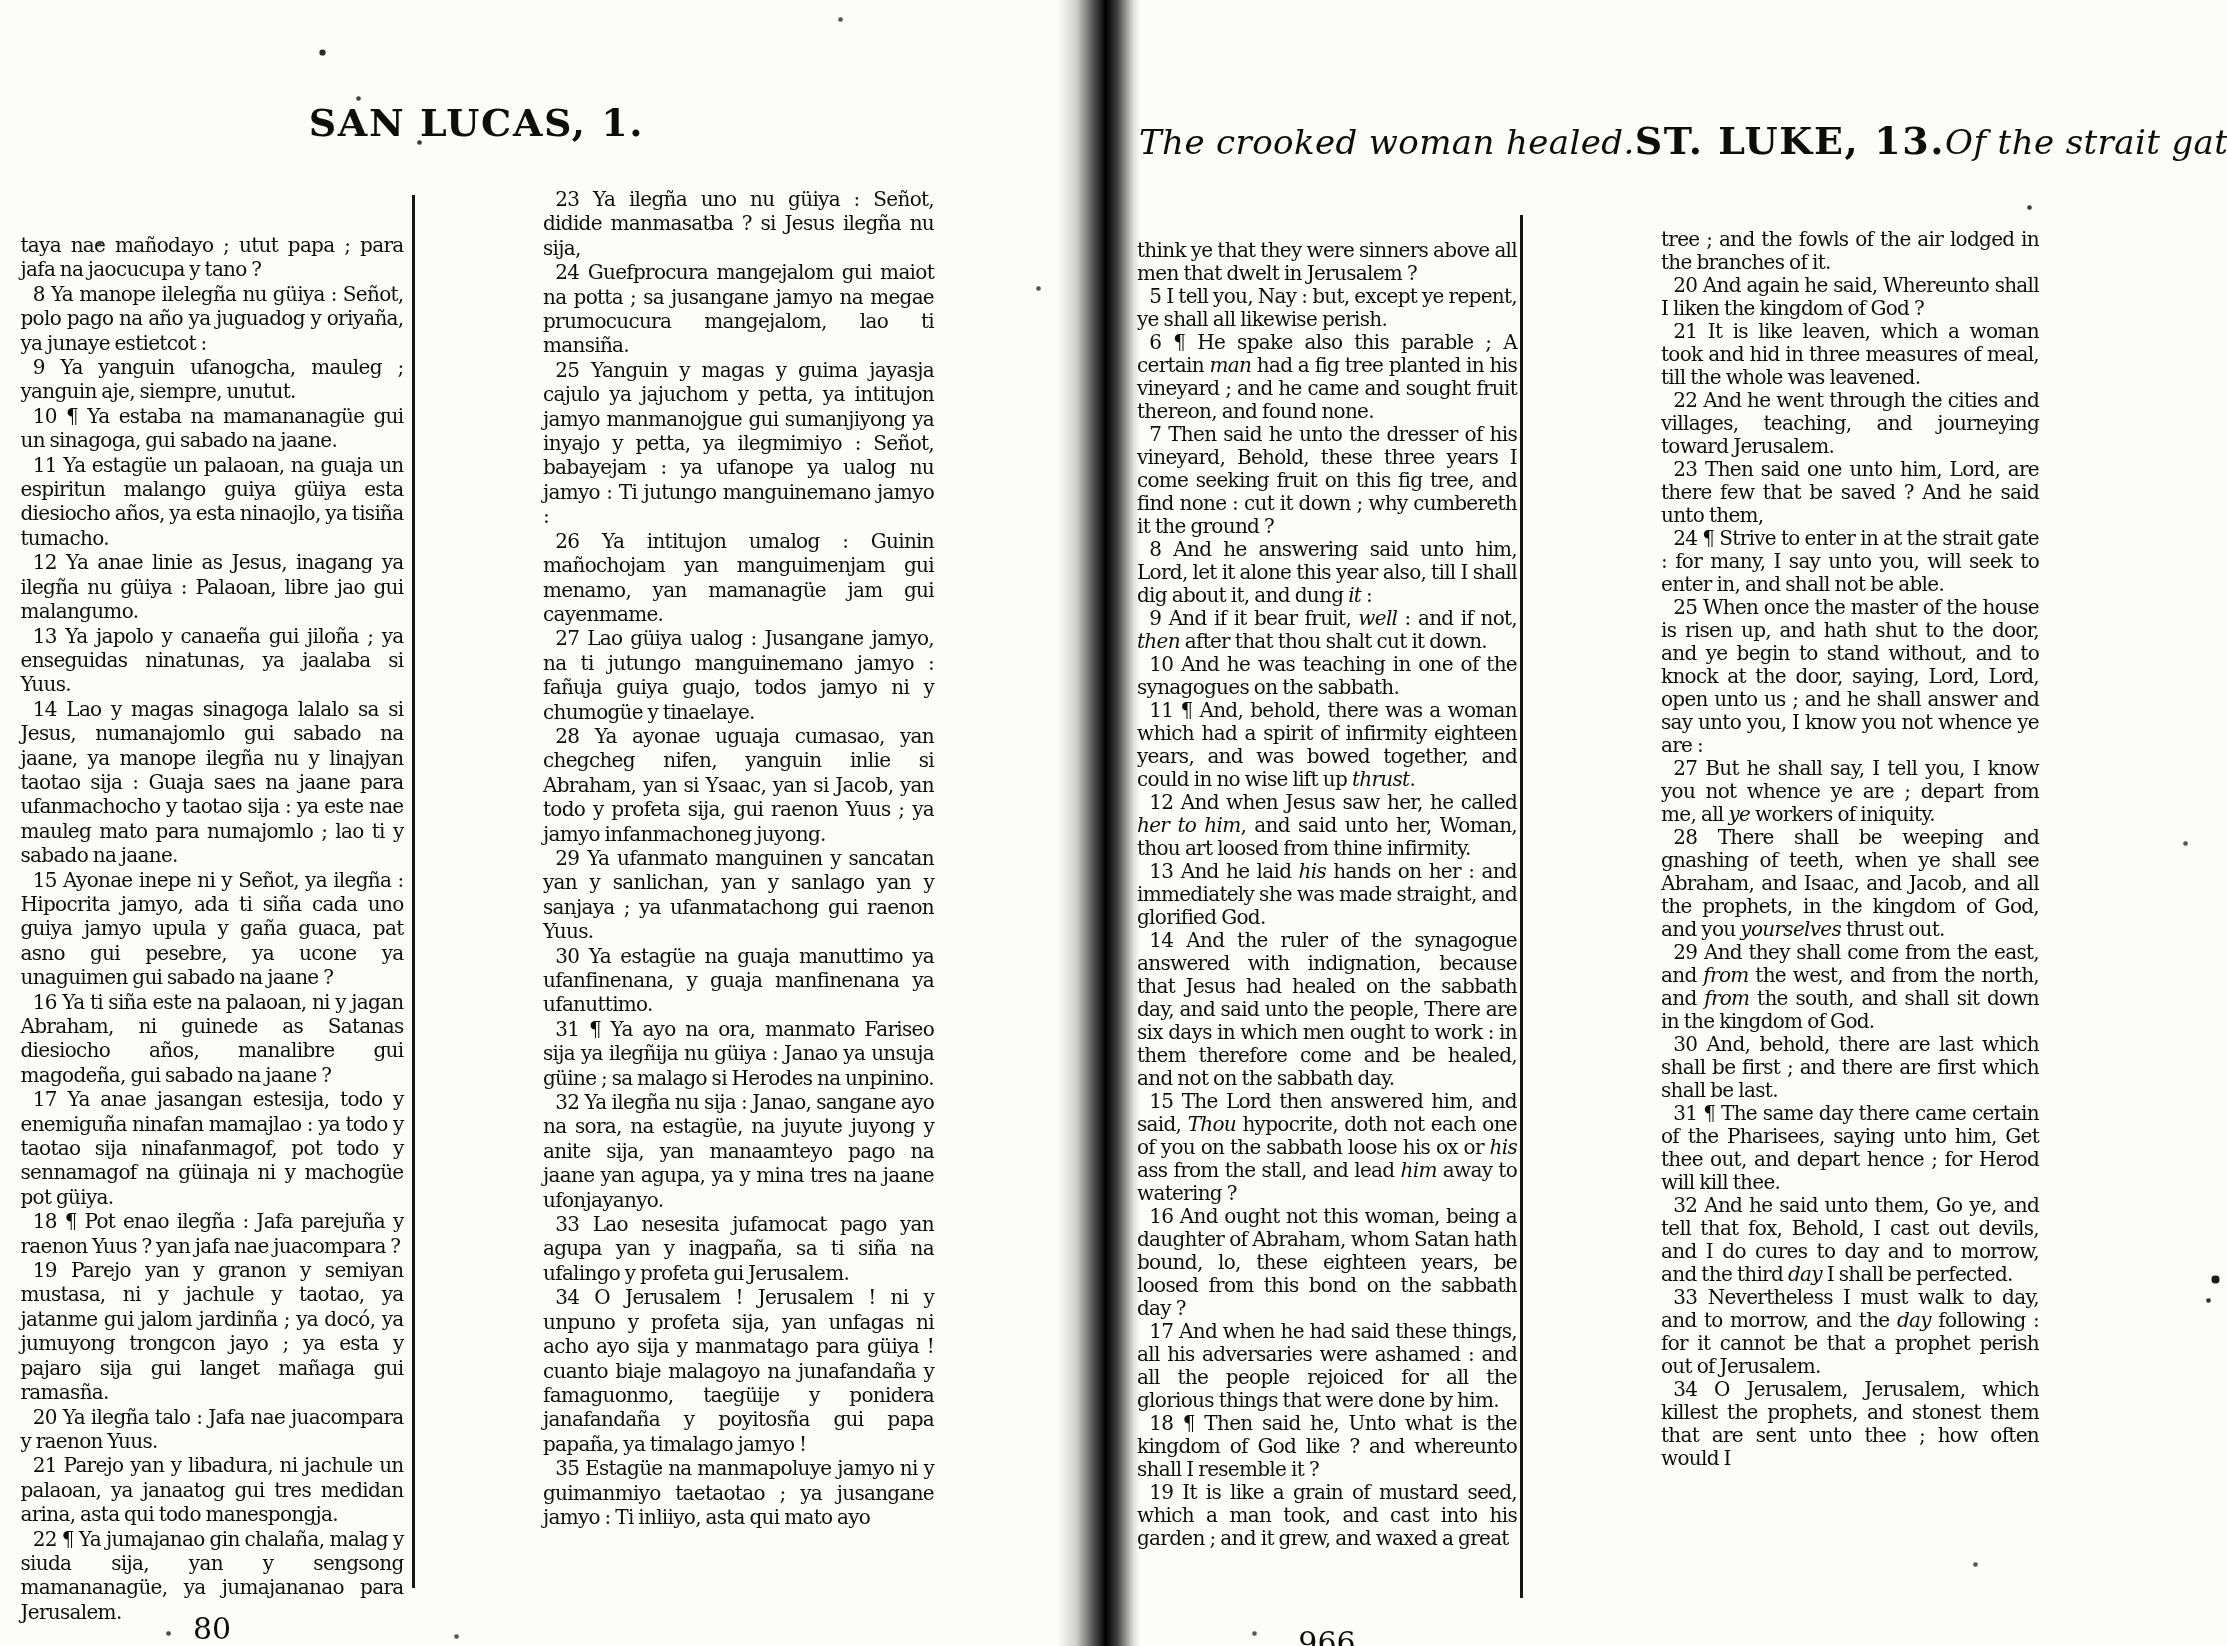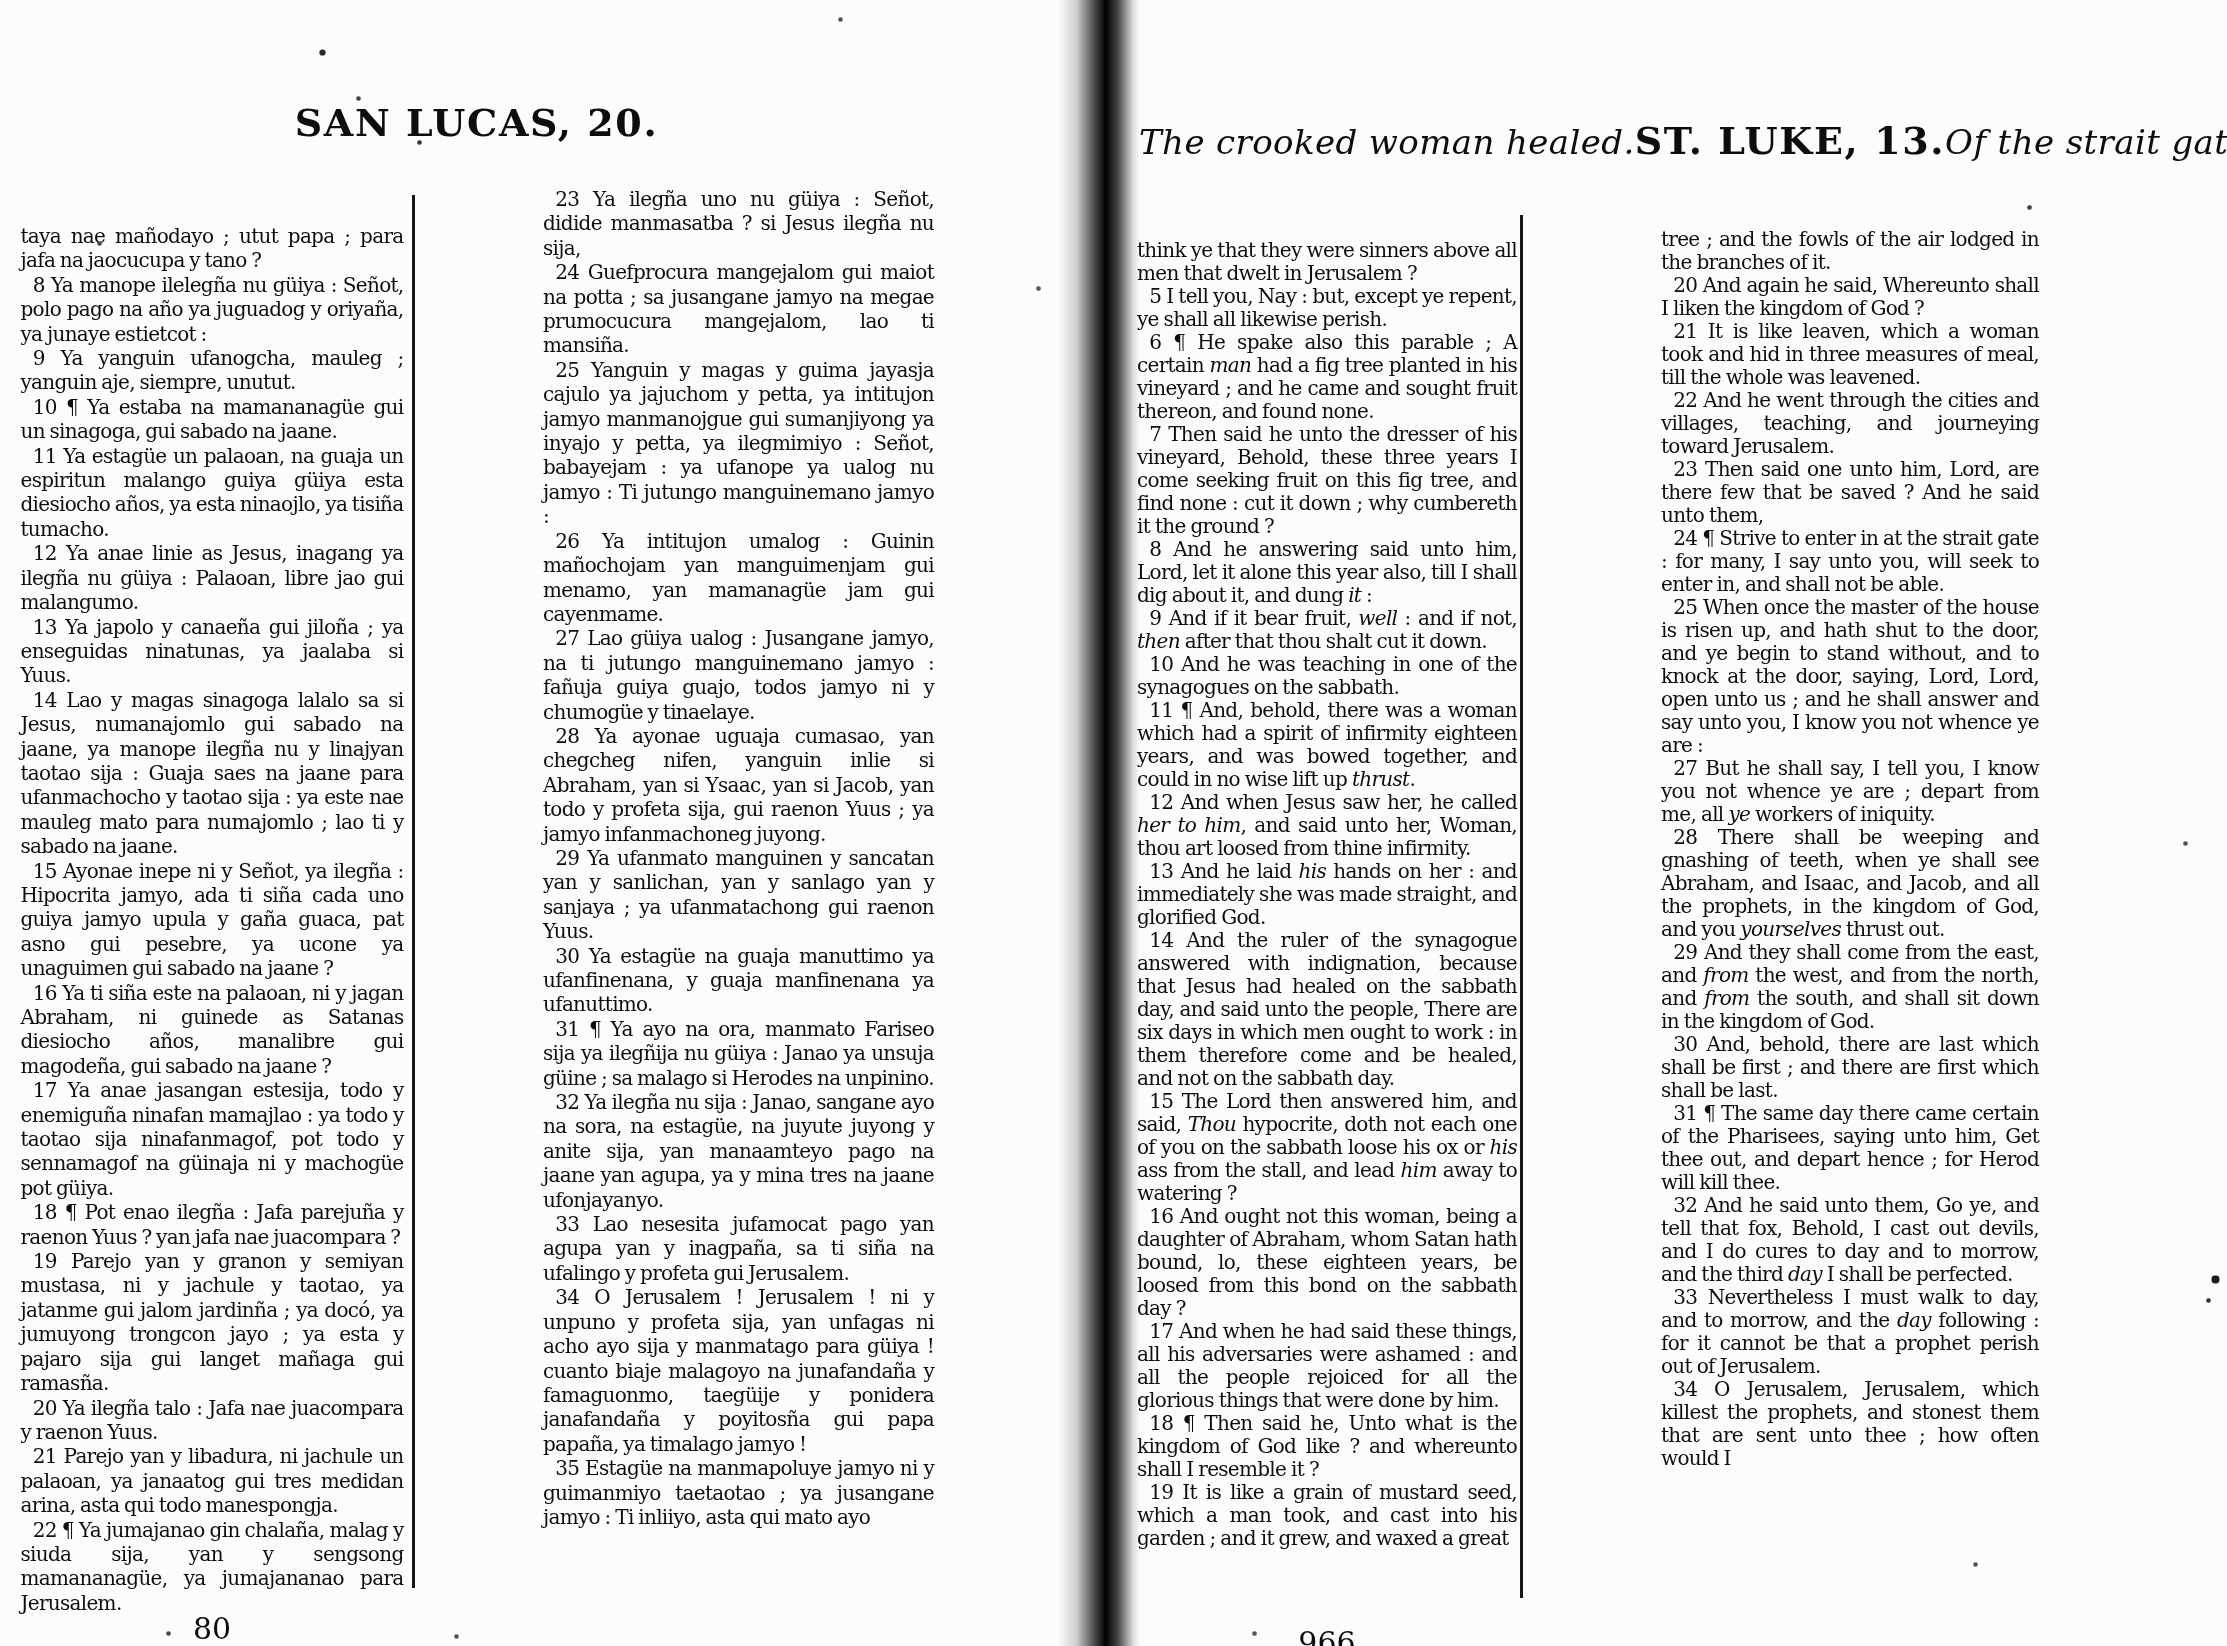--- a/index.html
+++ b/index.html
@@ -14,21 +14,21 @@
   .left-title{left:20.5px;top:100px;width:912px;text-align:center;}
   .running-head{
     position:absolute;left:1139px;top:102px;width:1087px;
     display:flex;justify-content:space-between;align-items:baseline;
   }
   .rh-italic{font-style:italic;font-size:34px;letter-spacing:0.4px;white-space:nowrap;margin-top:20px;}
   .rh-title{font-weight:bold;font-size:38px;letter-spacing:1.6px;white-space:nowrap;position:static;}
   .col{position:absolute;text-align:justify;}
   .left-col{font-size:20px;line-height:24.4px;letter-spacing:-0.7px;word-spacing:-1px;}
   .right-col{font-size:20px;line-height:23px;letter-spacing:-0.7px;word-spacing:-0.8px;}
-  .col-l1{left:20.5px;top:224px;width:383px;}
+  .col-l1{left:20.5px;top:233px;width:383px;}
   .col-l2{left:543px;top:187px;width:391px;}
   .col-r1{left:1137px;top:239px;width:380px;}
   .col-r2{left:1661px;top:228px;width:378px;}
   .verse{margin:0;text-indent:12.3px;}
   .verse.cont{text-indent:0;}
   .vnum{white-space:pre;}
   .pilcrow{white-space:pre;}
   .rule{position:absolute;width:2.5px;background:#161616;}
   .rule-left{left:412px;top:195px;height:1393px;}
   .rule-right{left:1520px;top:215px;height:1383px;}
@@ -64,21 +64,21 @@
       1253px 1632px 0 0.8px #555,
       1974px 1563px 0 0.8px #555;
   }
 </style>
 </head>
 <body>
 
 <div>
 
   <div>
-    <div class="page-title left-title">SAN LUCAS, 20.</div>
+    <div class="page-title left-title">SAN LUCAS, 1.</div>
     <div class="col left-col col-l1">
         <p class="verse cont">taya nae mañodayo ; utut papa ; para jafa na jaocucupa y tano ?</p>
         <p class="verse"><span class="vnum">8 </span>Ya manope ilelegña nu güiya : Señot, polo pago na año ya juguadog y oriyaña, ya junaye estietcot :</p>
         <p class="verse"><span class="vnum">9 </span>Ya yanguin ufanogcha, mauleg ; yanguin aje, siempre, unutut.</p>
         <p class="verse"><span class="vnum">10 </span><span class="pilcrow">¶ </span>Ya estaba na mamananagüe gui un sinagoga, gui sabado na jaane.</p>
         <p class="verse"><span class="vnum">11 </span>Ya estagüe un palaoan, na guaja un espiritun malango guiya güiya esta diesiocho años, ya esta ninaojlo, ya tisiña tumacho.</p>
         <p class="verse"><span class="vnum">12 </span>Ya anae linie as Jesus, inagang ya ilegña nu güiya : Palaoan, libre jao gui malangumo.</p>
         <p class="verse"><span class="vnum">13 </span>Ya japolo y canaeña gui jiloña ; ya enseguidas ninatunas, ya jaalaba si Yuus.</p>
         <p class="verse"><span class="vnum">14 </span>Lao y magas sinagoga lalalo sa si Jesus, numanajomlo gui sabado na jaane, ya manope ilegña nu y linajyan taotao sija : Guaja saes na jaane para ufanmachocho y taotao sija : ya este nae mauleg mato para numajomlo ; lao ti y sabado na jaane.</p>
         <p class="verse"><span class="vnum">15 </span>Ayonae inepe ni y Señot, ya ilegña : Hipocrita jamyo, ada ti siña cada uno guiya jamyo upula y gaña guaca, pat asno gui pesebre, ya ucone ya unaguimen gui sabado na jaane ?</p>

